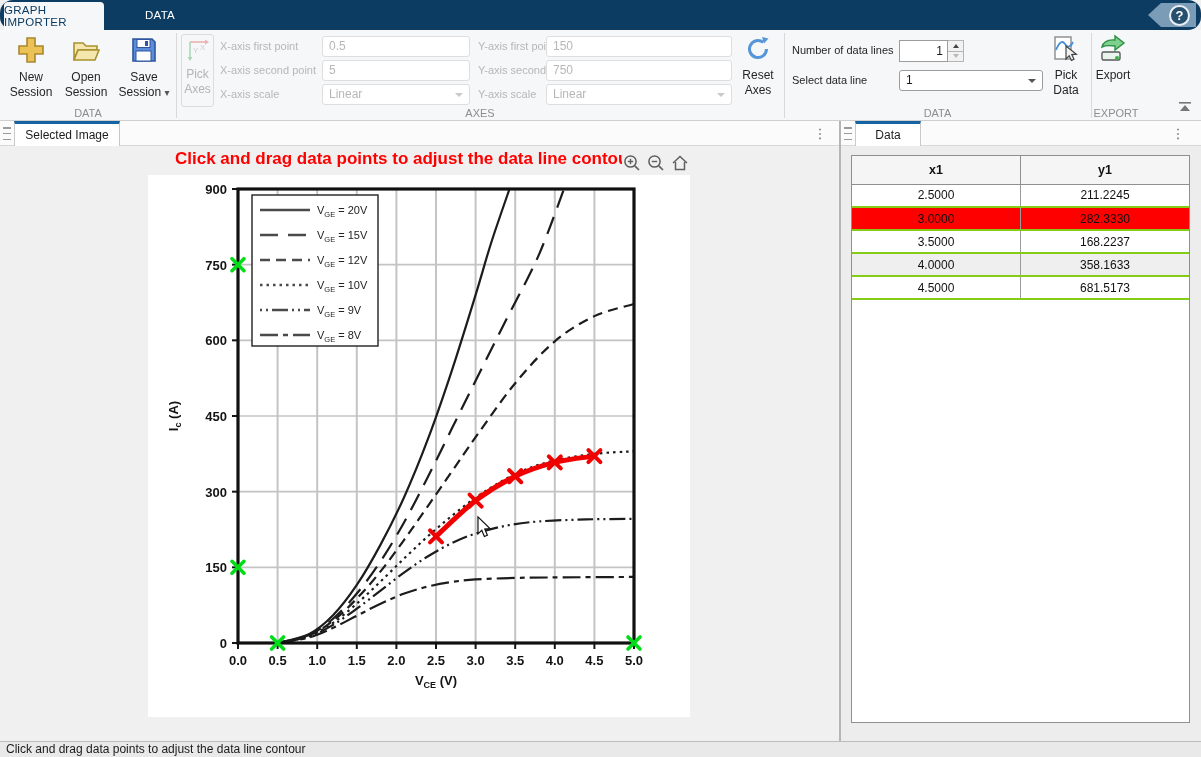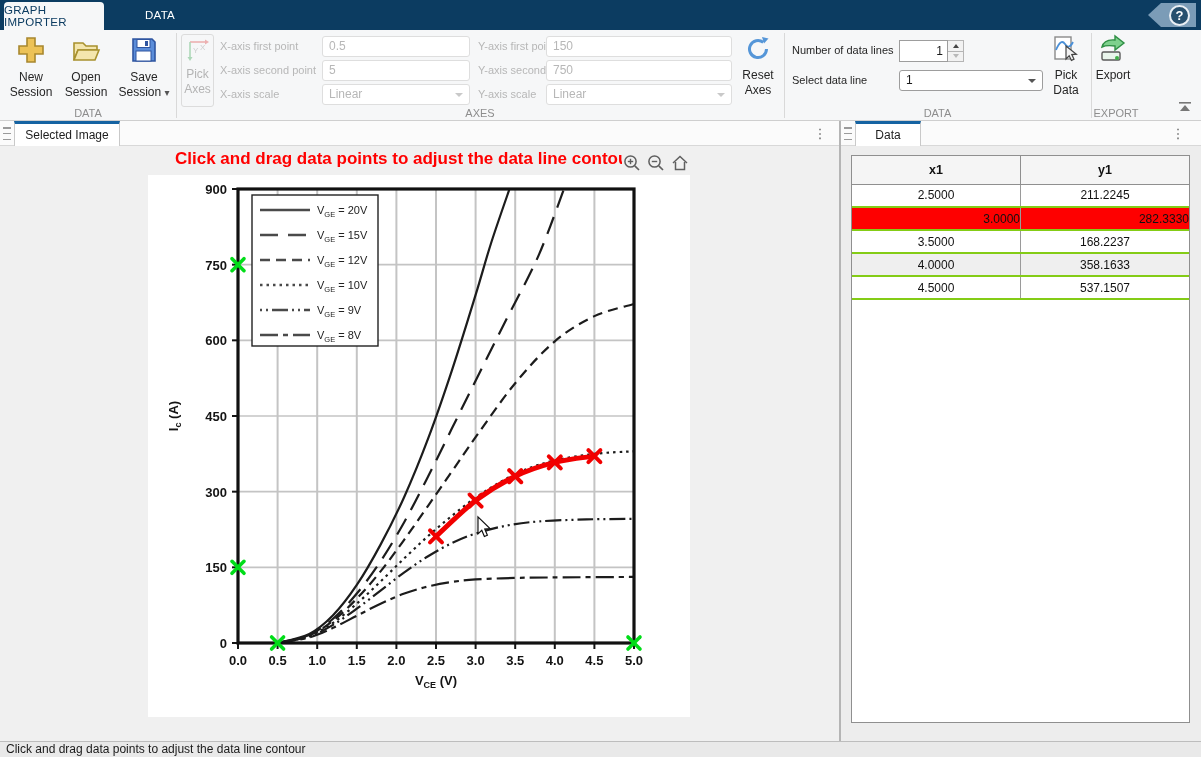--- a/index.html
+++ b/index.html
@@ -1,20 +1,20 @@
 <!DOCTYPE html>
 <html><head>
 <meta charset="utf-8">
 <style>
   * { margin:0; padding:0; box-sizing:border-box; }
   html,body { width:1201px; height:757px; overflow:hidden; font-family:"Liberation Sans",sans-serif; background:#f0f0f0; }
   #app { position:relative; width:1201px; height:757px; background:#f0f0f0; }
 
   
-  .tabbar { position:absolute; left:0; top:0; width:1201px; height:30px; background:#0c3c61; }
+  .tabbar { position:absolute; left:0; top:0; width:1201px; height:30px; background:#0c3c61;border-radius:13px; }
   .ribbon-tab { position:absolute; top:2px; height:28px; display:flex; align-items:center; justify-content:center;
                 font-size:11.5px; letter-spacing:.3px; cursor:default; }
   .ribbon-tab.active { left:4px; width:100px; background:#f6f7f8; color:#0c3c61; border-radius:4px 4px 0 0; }
   .ribbon-tab.inactive { left:104px; width:112px; color:#ffffff; top:0; height:30px; }
   .help-tag { position:absolute; right:5px; top:3px; width:48px; height:24px; background:#7b9cb7;
               clip-path:polygon(13px 0,100% 0,100% 100%,13px 100%,0 50%); display:flex; align-items:center; justify-content:flex-end; padding-right:6px; }
   .help-circle { width:21px; height:21px; border-radius:50%; background:#27506e; border:2px solid #e9eff4;
                  color:#fff; font-size:13px; font-weight:bold; display:flex; align-items:center; justify-content:center; }
 
   
@@ -65,21 +65,21 @@
   
   .panel-right { position:absolute; left:841px; top:121px; width:360px; height:620px; background:#ededed; }
   .tbl-wrap { position:absolute; left:10px; top:34px; width:339px; height:568px; background:#ffffff; border:1px solid #8f8f8f; }
   table.dat { border-collapse:collapse; width:100%; table-layout:fixed; }
   table.dat th { height:28px; background:#f5f5f5; border-bottom:1px solid #8f8f8f; border-right:1px solid #8f8f8f;
                  font-size:12.5px; color:#111; font-weight:bold; }
   table.dat th:last-child { border-right:none; }
   table.dat td { height:23px; border-bottom:2px solid #84cc16; border-right:1px solid #9a9a9a; font-size:12px; color:#111; text-align:center; }
   table.dat td:last-child { border-right:none; }
   table.dat tr.stripe td { background:#efefef; }
-  table.dat tr.hl td { background:#fe0000; color:#111;text-align:right; }
+  table.dat tr.hl td { background:#fe0000; color:#111; }
 
   .divider-v { position:absolute; left:839px; top:121px; width:2px; height:620px; background:#b5b5b5; }
 
   
   .statusbar { position:absolute; left:0; top:741px; width:1201px; height:16px; background:#e9e9e9; border-top:1px solid #bdbdbd;
                font-size:12px; color:#1a1a1a; line-height:15px; padding-left:6px; }
 </style>
 </head>
 <body>
 <div id="app">
@@ -392,21 +392,21 @@
             <tr>
               <td>3.5000</td>
               <td>168.2237</td>
             </tr>
             <tr class="stripe">
               <td>4.0000</td>
               <td>358.1633</td>
             </tr>
             <tr>
               <td>4.5000</td>
-              <td>537.1507</td>
+              <td>681.5173</td>
             </tr>
           </tbody>
       </table>
     </div>
   </div>
 
   <div class="statusbar">Click and drag data points to adjust the data line contour</div>
 
 </div>
 

